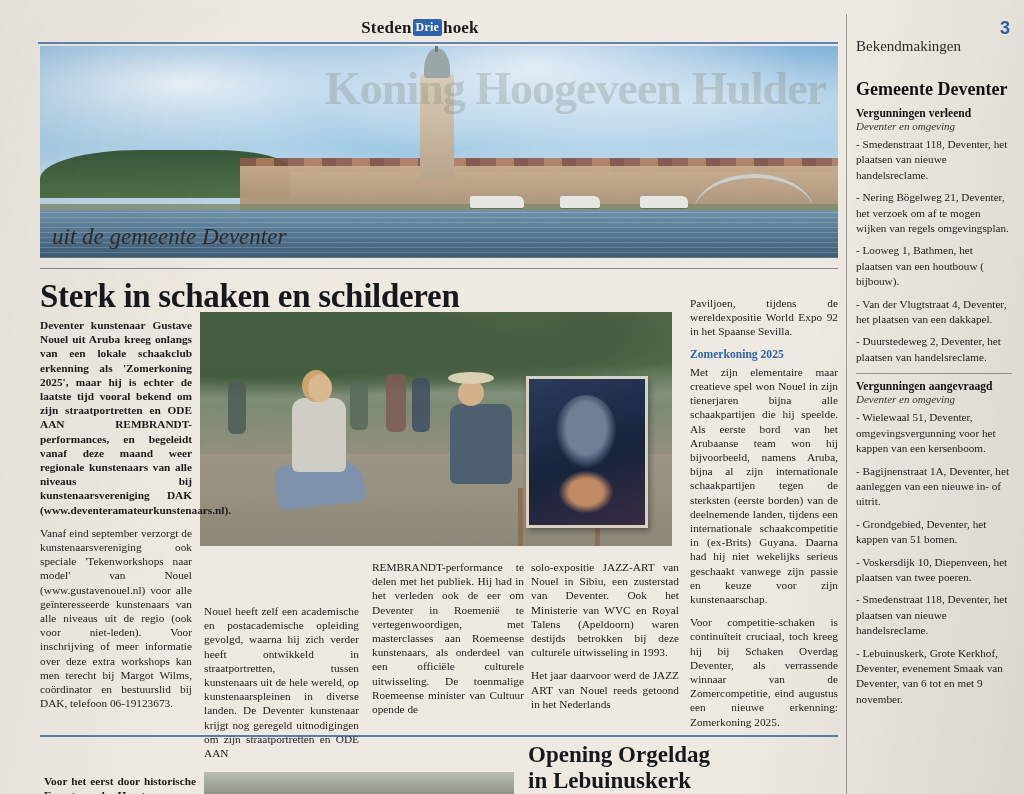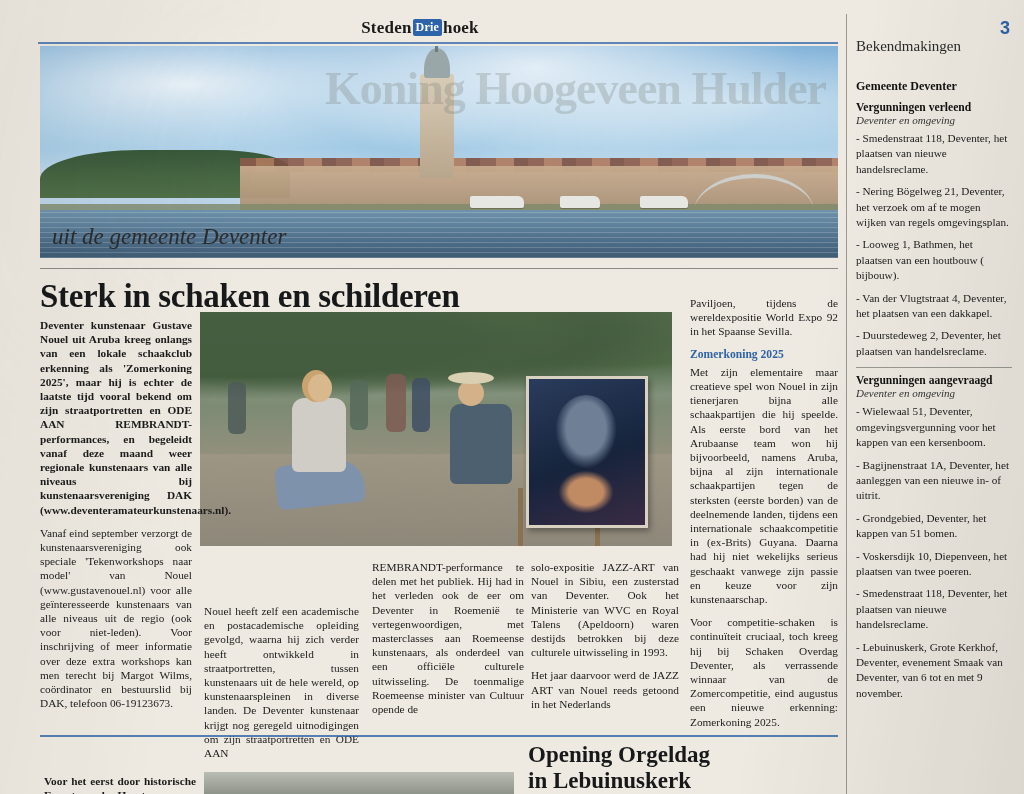--- a/index.html
+++ b/index.html
@@ -352,21 +352,21 @@
     color: #151515;
   }
   .sb-kicker {
     font-family: "Liberation Serif", serif;
     font-size: 15px;
     color: #2a2a2a;
     margin-bottom: 2px;
   }
   .sb-title {
     font-family: "Liberation Serif", serif;
-    font-size: 12px;
+    font-size: 18px;
     font-weight: bold;
     color: #111;
     margin-bottom: 7px;
     margin-top: 24px;
   }
   .sb-section-head {
     font-family: "Liberation Serif", serif;
     font-size: 11.6px;
     font-weight: bold;
     color: #111;

